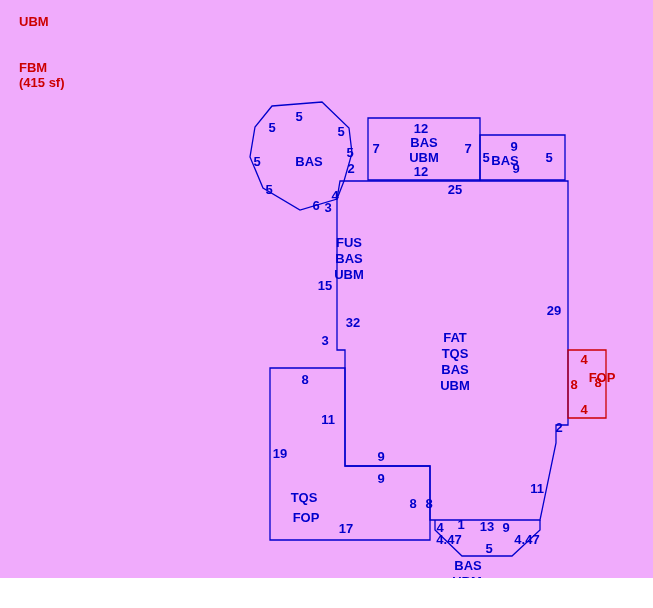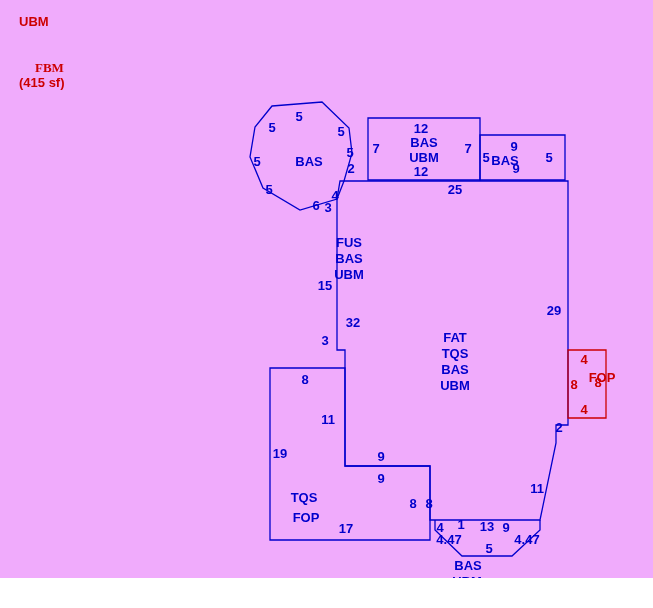--- a/index.html
+++ b/index.html
@@ -26,21 +26,21 @@
     font-weight: bold;
   }
   .legend-item {
     position: absolute;
     font-size: 13px;
     font-weight: bold;
     color: #cc0000;
     white-space: nowrap;
   }
   #legend-ubm   { left: 19px; top: 14px; }
-  #legend-fbm   { left: 35px; top: 60px; font-family: Liberation Serif, serif; }
+  #legend-fbm   { left: 19px; top: 60px; }
   #legend-fbm-area { left: 19px; top: 75px; }
 </style>
 </head>
 <body>
 
 <div id="stage">
   <div id="legend-ubm" class="legend-item">UBM</div>
   <div id="legend-fbm" class="legend-item">FBM</div>
   <div id="legend-fbm-area" class="legend-item">(415 sf)</div>
 

